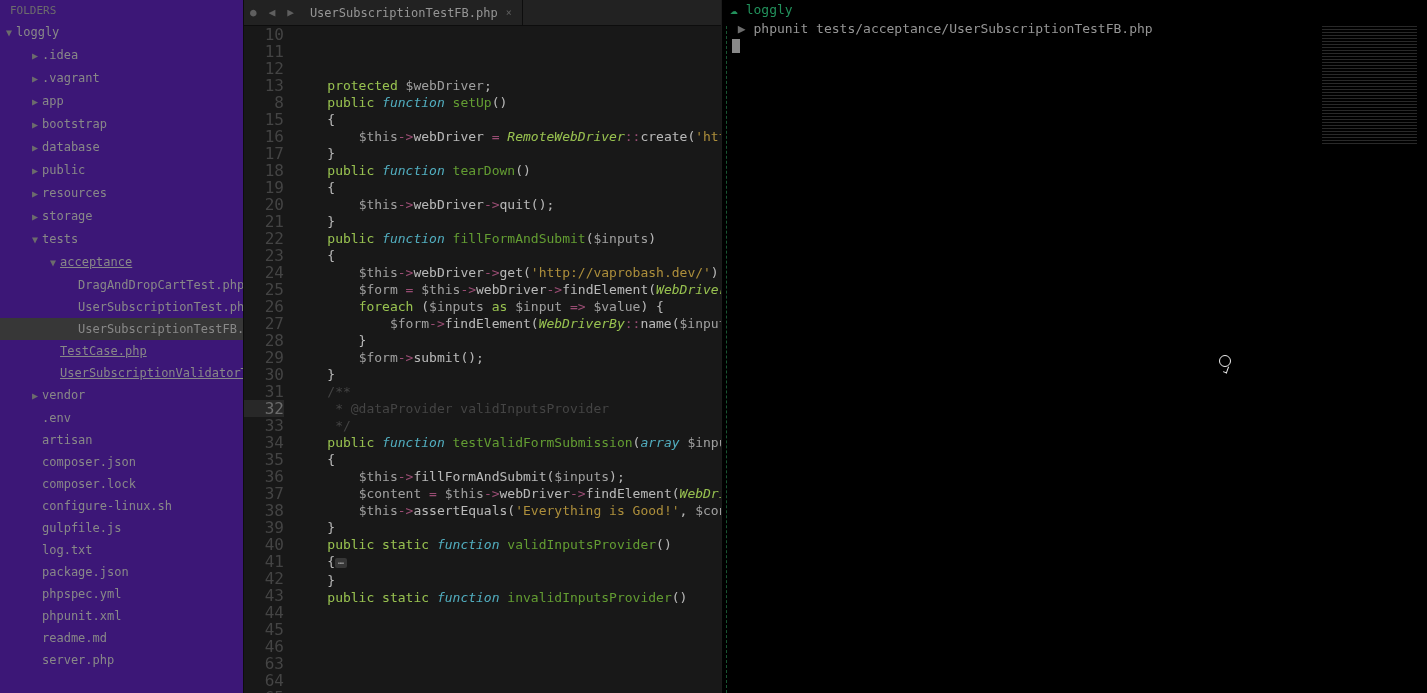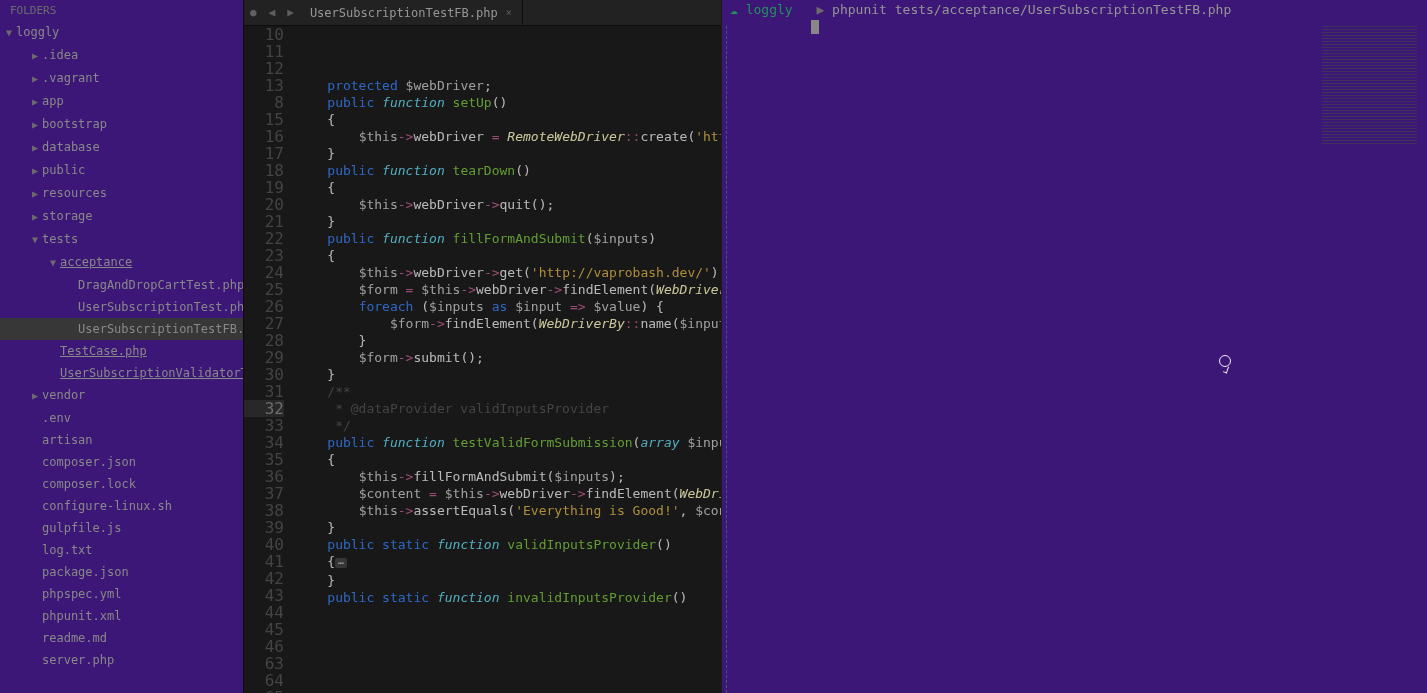--- a/index.html
+++ b/index.html
@@ -99,26 +99,26 @@
 }
 .ruler {
   position: absolute;
   top: 0;
   bottom: 0;
   left: 430px;
   border-left: 1px dashed #3a6;
   opacity: 0.5;
   z-index: 1;
 }
-.kw2 { color: #3b82f6; }
+.kw2 { color: #bef264; }
 .fn { color: #66d9ef; font-style: italic; }
 .fnname { color: #7cc43f; }
 .str { color: #d8b24a; }
 .op { color: #c06090; }
-.type { color: #fef9c3; font-style: italic; }
+.type { color: #bef264; font-style: italic; }
 .var { color: #c8c8c8; }
 .cmt { color: #555; }
 .fold { background: #444; color: #ddd; padding: 0 3px; font-size: 9px; border-radius: 2px; }
 .minimap {
   width: 110px;
   background: #1a1a1a;
   position: relative;
 }
 .minimap-inner {
   position: absolute;
@@ -128,24 +128,24 @@
     to bottom,
     #444 0px, #444 1px,
     transparent 1px, transparent 3px
   );
   opacity: 0.6;
 }
 .split-right {
   position: absolute;
   top: 0; right: 0; bottom: 0;
   width: 706px;
-  background: #4c1d95;
+  background: #000000;
   border-left: 1px solid #222;
   display: flex;
-  flex-direction: row;
+  flex-direction: column;
 }
 .term-head {
   padding: 2px 8px;
   font-size: 13px;
   color: #ccc;
 }
 .term-body {
   padding: 2px 8px;
   font-size: 13px;
   color: #bbb;

